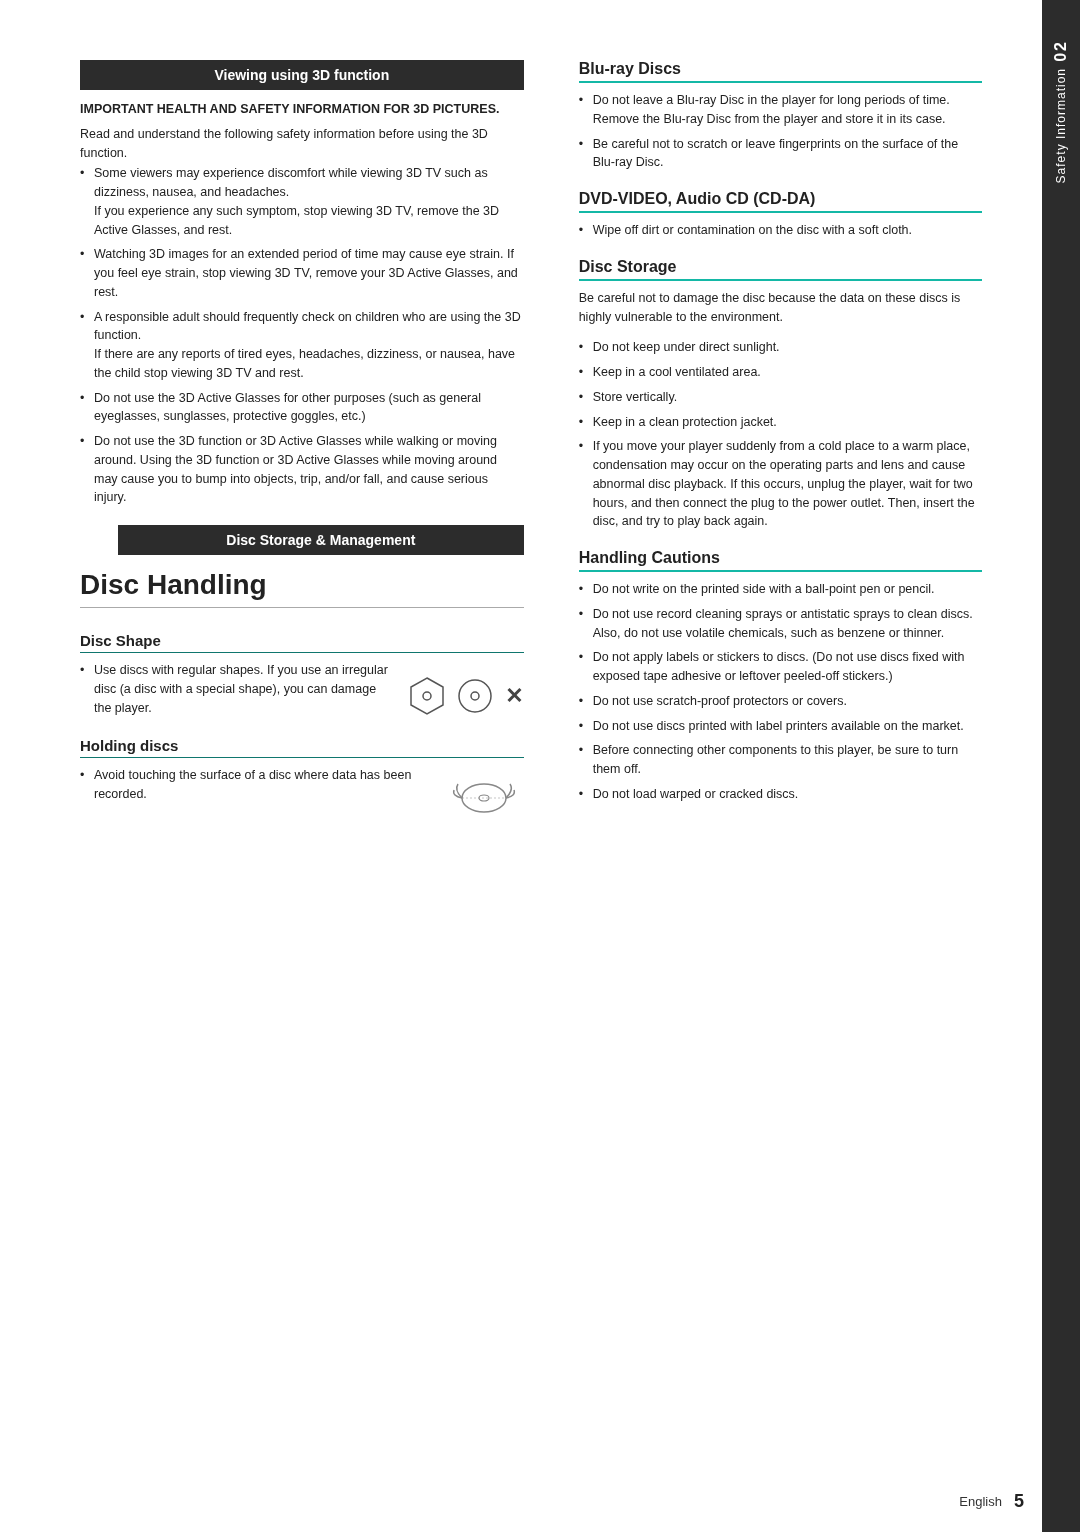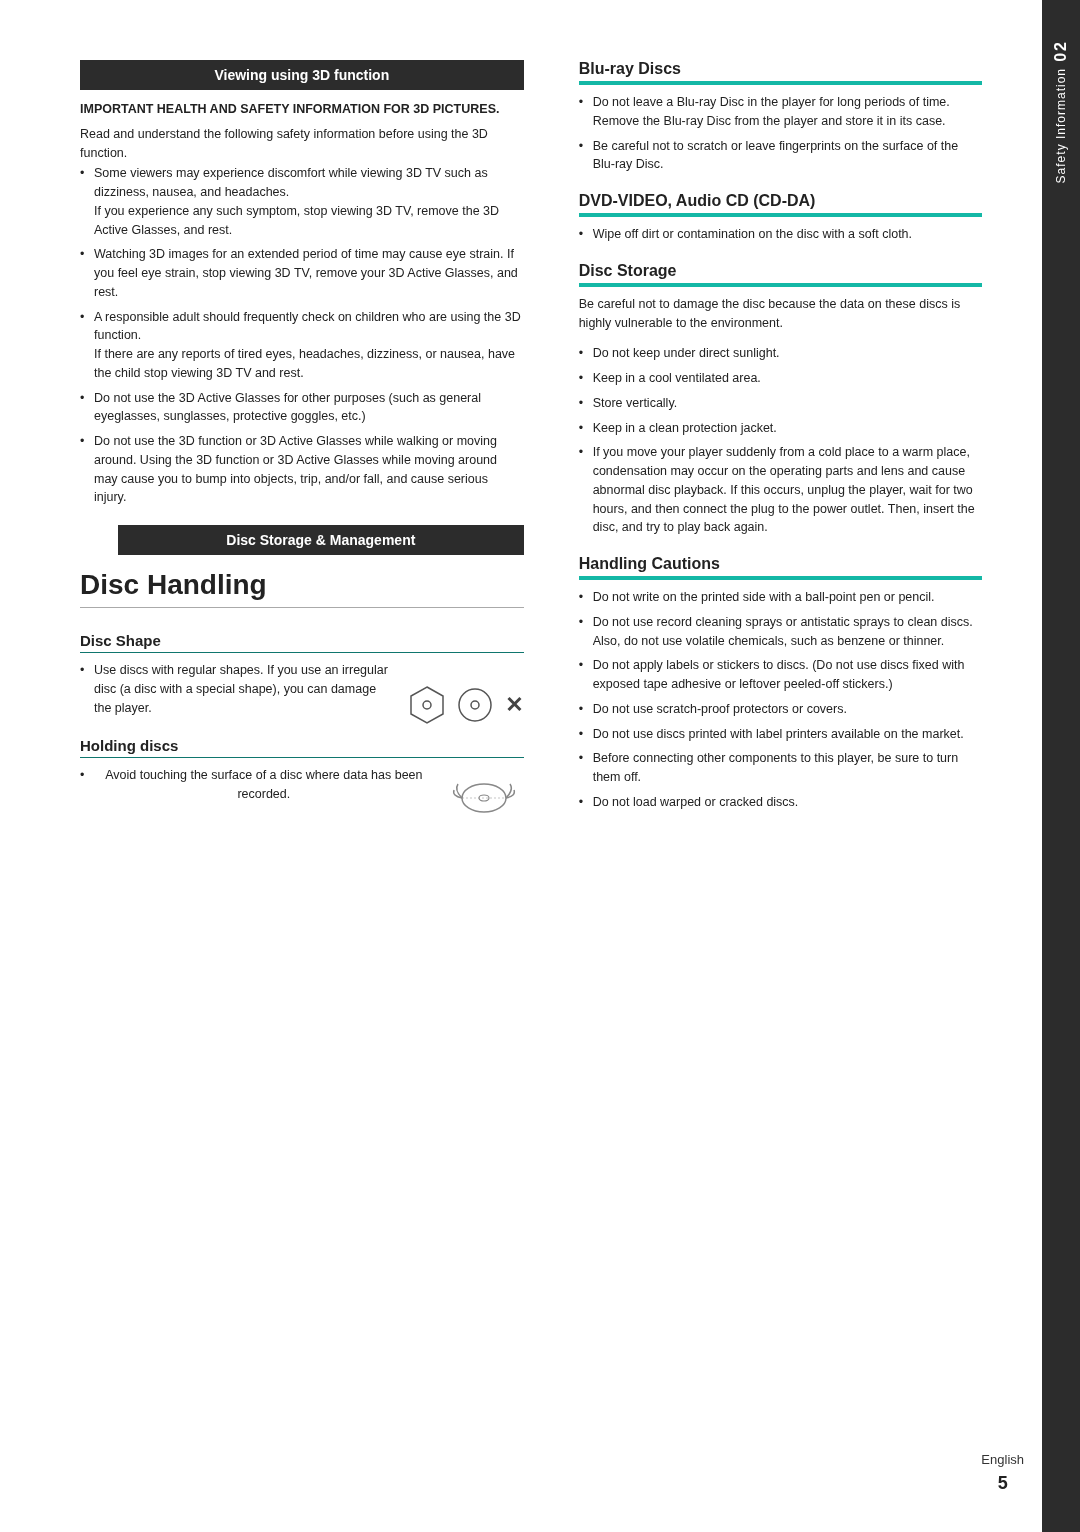--- a/index.html
+++ b/index.html
@@ -93,21 +93,21 @@
     }
     .sub-section-title {
       font-size: 15px;
       font-weight: bold;
       border-bottom: 1px solid #0f766e;
       padding-bottom: 3px;
       margin-bottom: 8px;
     }
     .disc-shape-row {
       display: flex;
-      align-items: flex-end;
+      align-items: center;
       gap: 0;
     }
     .disc-shape-text {
       flex: 1;
     }
     .disc-icons {
       display: flex;
       align-items: center;
       gap: 4px;
       margin-top: 4px;
@@ -123,31 +123,30 @@
       color: #444;
       margin-left: 4px;
     }
     .holding-row {
       display: flex;
       align-items: flex-start;
       gap: 10px;
     }
     .holding-text {
       flex: 1;
-      text-align: center;
     }
     .holding-img {
       width: 80px;
       height: 55px;
       margin-top: 4px;
     }
     .right-section-title {
       font-size: 16px;
       font-weight: bold;
-      border-bottom: 4px solid #14b8a6;
+      border-bottom: 2px solid #14b8a6;
       padding-bottom: 3px;
       margin-bottom: 8px;
       margin-top: 0;
     }
     .right-section {
       margin-bottom: 18px;
     }
     .sidebar {
       width: 38px;
       background: #2c2c2c;
@@ -322,21 +321,21 @@
             <li>Do not use scratch-proof protectors or covers.</li>
             <li>Do not use discs printed with label printers available on the market.</li>
             <li>Before connecting other components to this player, be sure to turn them off.</li>
             <li>Do not load warped or cracked discs.</li>
           </ul>
         </div>
 
       </div>
     </div>
 
-    <div style="position:absolute;bottom:38px;right:56px;display:flex;align-items:center;gap:6px;flex-direction:column;">
+    <div style="position:absolute;bottom:20px;right:56px;display:flex;align-items:center;gap:12px;">
       <span class="footer-english">English</span>
       <span class="footer-number">5</span>
     </div>
 
   </div>
 
   <div class="sidebar">
     <div class="sidebar-text-container">
       <span class="sidebar-number">02</span>
       <span class="sidebar-label">Safety Information</span>

